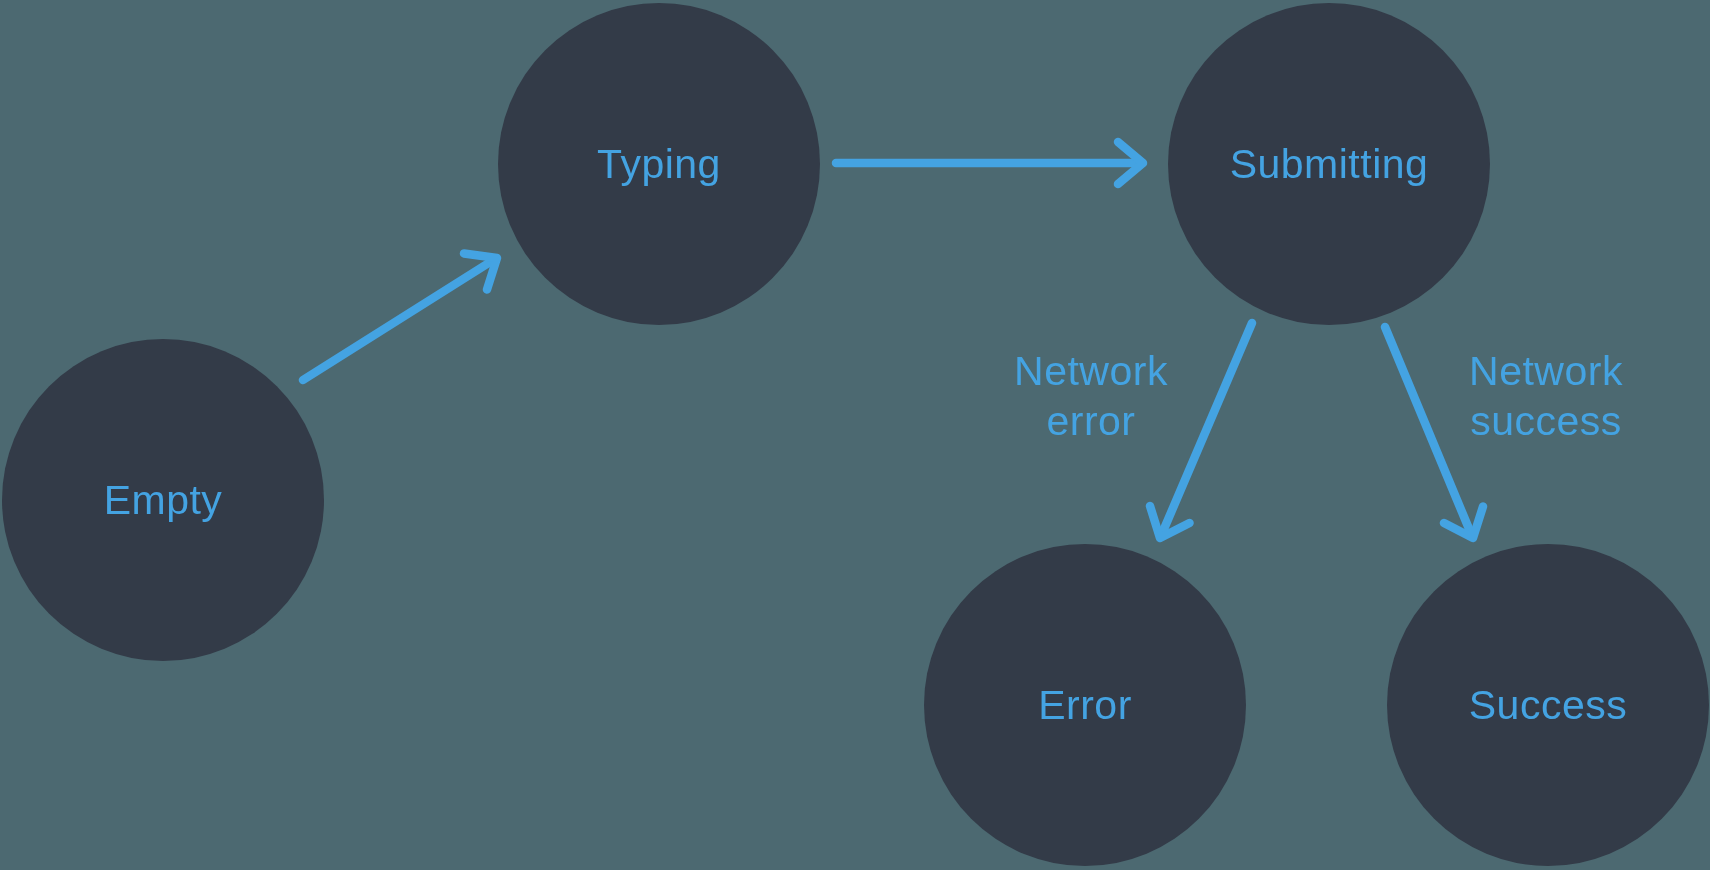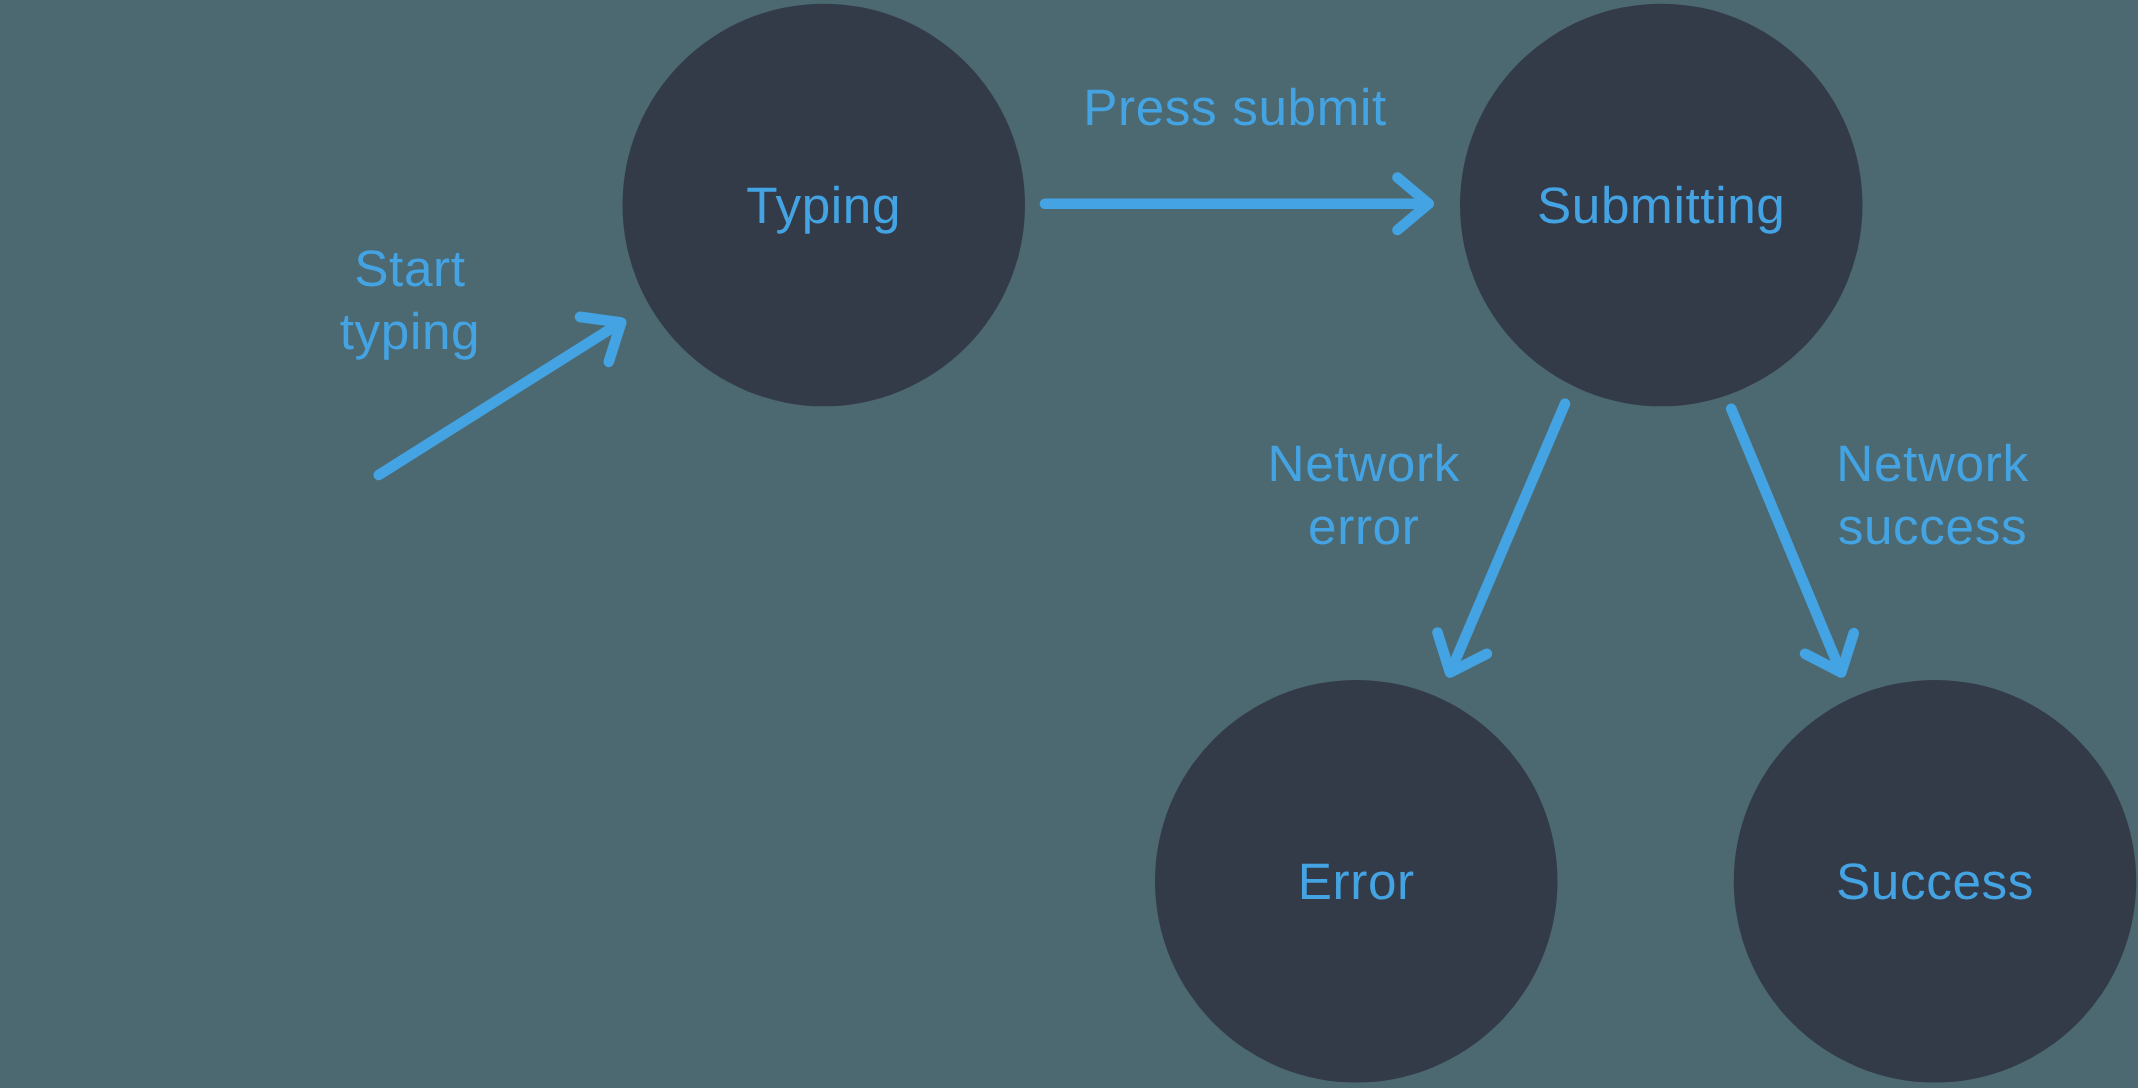--- a/index.html
+++ b/index.html
@@ -97,45 +97,41 @@
       <line x1="1252" y1="323" x2="1161" y2="536"></line>
       <polyline points="1150,506 1160,538 1189.5,523"></polyline>
     </g>
 
     <g>
       <line x1="1385" y1="327" x2="1472" y2="536"></line>
       <polyline points="1444,523 1473,538 1483,506.5"></polyline>
     </g>
   </svg>
 
+  <div class="node node-empty">
+    <span class="node-label">Empty</span>
+  </div>
 
   <div class="node node-typing">
     <span class="node-label">Typing</span>
   </div>
 
   <div class="node node-submitting">
     <span class="node-label">Submitting</span>
   </div>
 
   <div class="node node-error">
     <span class="node-label">Error</span>
   </div>
 
   <div class="node node-success">
     <span class="node-label">Success</span>
   </div>
 
-  <div class="edge-label label-start-typing">
-    <div>Start</div>
-    <div>typing</div>
-  </div>
 
-  <div class="edge-label label-press-submit">
-    <div>Press submit</div>
-  </div>
 
   <div class="edge-label label-network-error">
     <div>Network</div>
     <div>error</div>
   </div>
 
   <div class="edge-label label-network-success">
     <div>Network</div>
     <div>success</div>
   </div>

